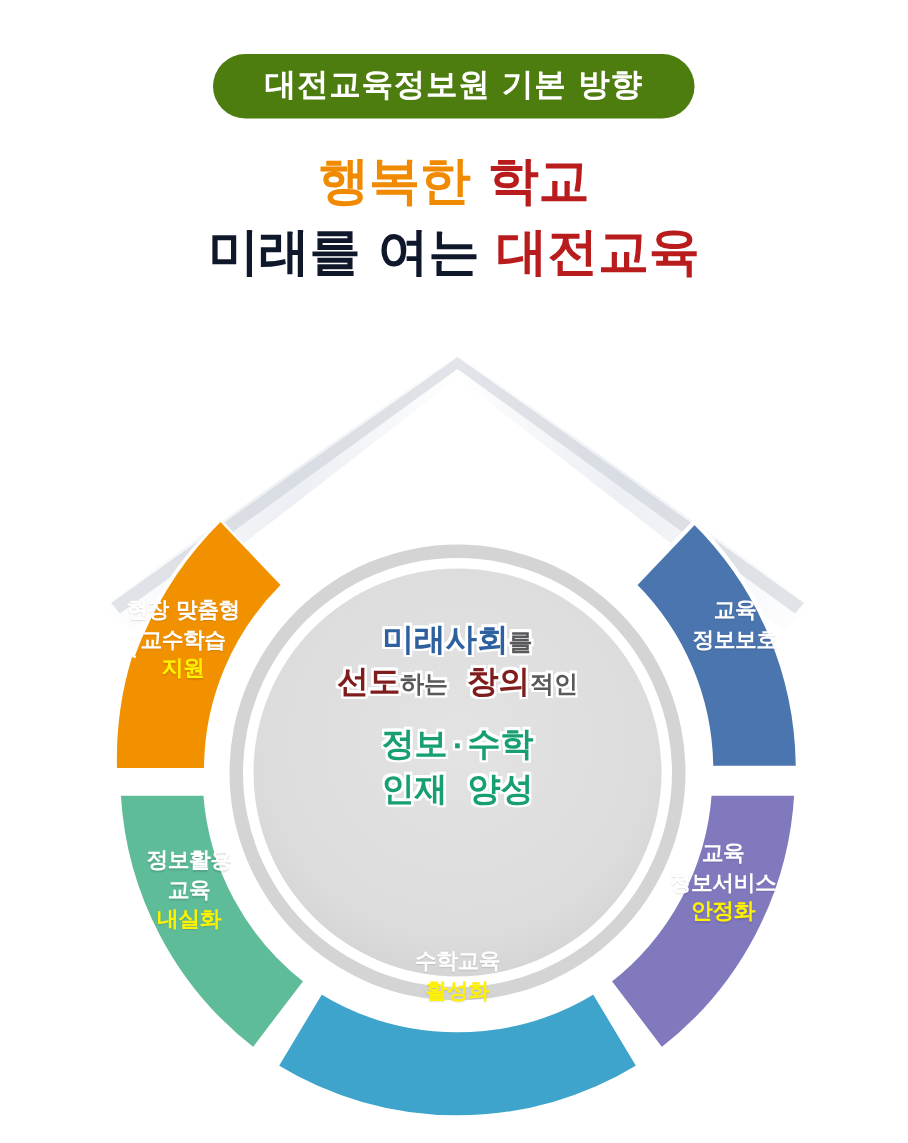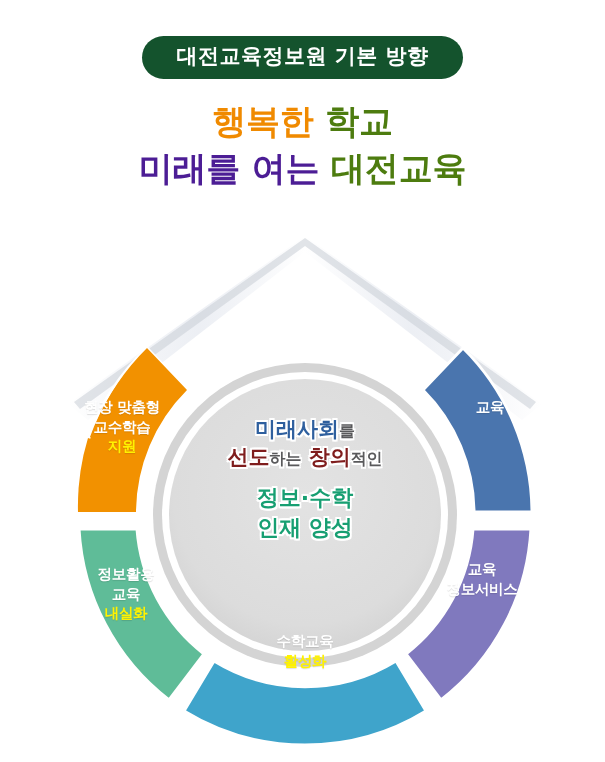--- a/index.html
+++ b/index.html
@@ -23,21 +23,21 @@
     top: 36px;
     left: 0;
     width: 605px;
     display: flex;
     justify-content: center;
   }
   .badge {
     display: inline-block;
     padding: 9px 34px 11px 34px;
     border-radius: 999px;
-    background: #14532d;
+    background: #4d7c0f;
     color: #ffffff;
     font-size: 21px;
     font-weight: bold;
     letter-spacing: 0.5px;
     line-height: 1.1;
     white-space: nowrap;
   }
 
   
   .headline {
@@ -47,22 +47,22 @@
     width: 605px;
     text-align: center;
     font-size: 34px;
     font-weight: bold;
     line-height: 1.38;
     letter-spacing: -0.2px;
     white-space: nowrap;
   }
   .headline .ln { display: block; }
   .c-orange { color: #f08a00; }
-  .c-green  { color: #4c1d95; margin-top: 29px; }
-  .c-dark   { color: #4d7c0f; }
+  .c-green  { color: #0f172a; margin-top: 29px; }
+  .c-dark   { color: #b91c1c; }
 
   
   .diagram {
     position: absolute;
     top: 0;
     left: 0;
     width: 605px;
     height: 762px;
   }
   .diagram svg { display: block; }
@@ -94,20 +94,21 @@
     left: 185px;
     top: 415px;
     width: 240px;
     text-align: center;
     line-height: 1.34;
     white-space: nowrap;
   }
   .center-text .ln {
     display: block;
     font-weight: bold;
+    font-family: Liberation Mono, monospace;
   }
   .ct-1 { font-size: 21px; }
   .ct-2 { font-size: 21px; }
   .ct-3 { font-size: 22px; margin-top: 12px; }
   .ct-4 { font-size: 22px; }
 
   .ct-blue   { color: #2e5f9e; }
   .ct-orange { color: #7f1d1d; }
   .ct-green  { color: #179f72; }
   .ct-gray   { color: #59595b; }
@@ -216,24 +217,26 @@
 </div>
 
 <div class="seg-label lbl-teal">
   <span class="ln">수학교육</span>
   <span class="hl">활성화</span>
 </div>
 
 <div class="seg-label lbl-purple">
   <span class="ln">교육</span>
   <span class="ln">정보서비스</span>
+  <span class="hl">안정화</span>
 </div>
 
 <div class="seg-label lbl-blue">
   <span class="ln">교육</span>
+  <span class="ln">정보보호</span>
 </div>
 
 <div class="center-text">
   <span class="ln ct-1">
     <span class="ct-blue">미래사회</span><span class="ct-gray ct-small">를</span>
   </span>
   <span class="ln ct-2">
     <span class="ct-orange">선도</span><span class="ct-gray ct-small">하는</span><span>&nbsp;</span><span class="ct-orange">창의</span><span class="ct-gray ct-small">적인</span>
   </span>
   <span class="ln ct-3 ct-green">정보·수학</span>

